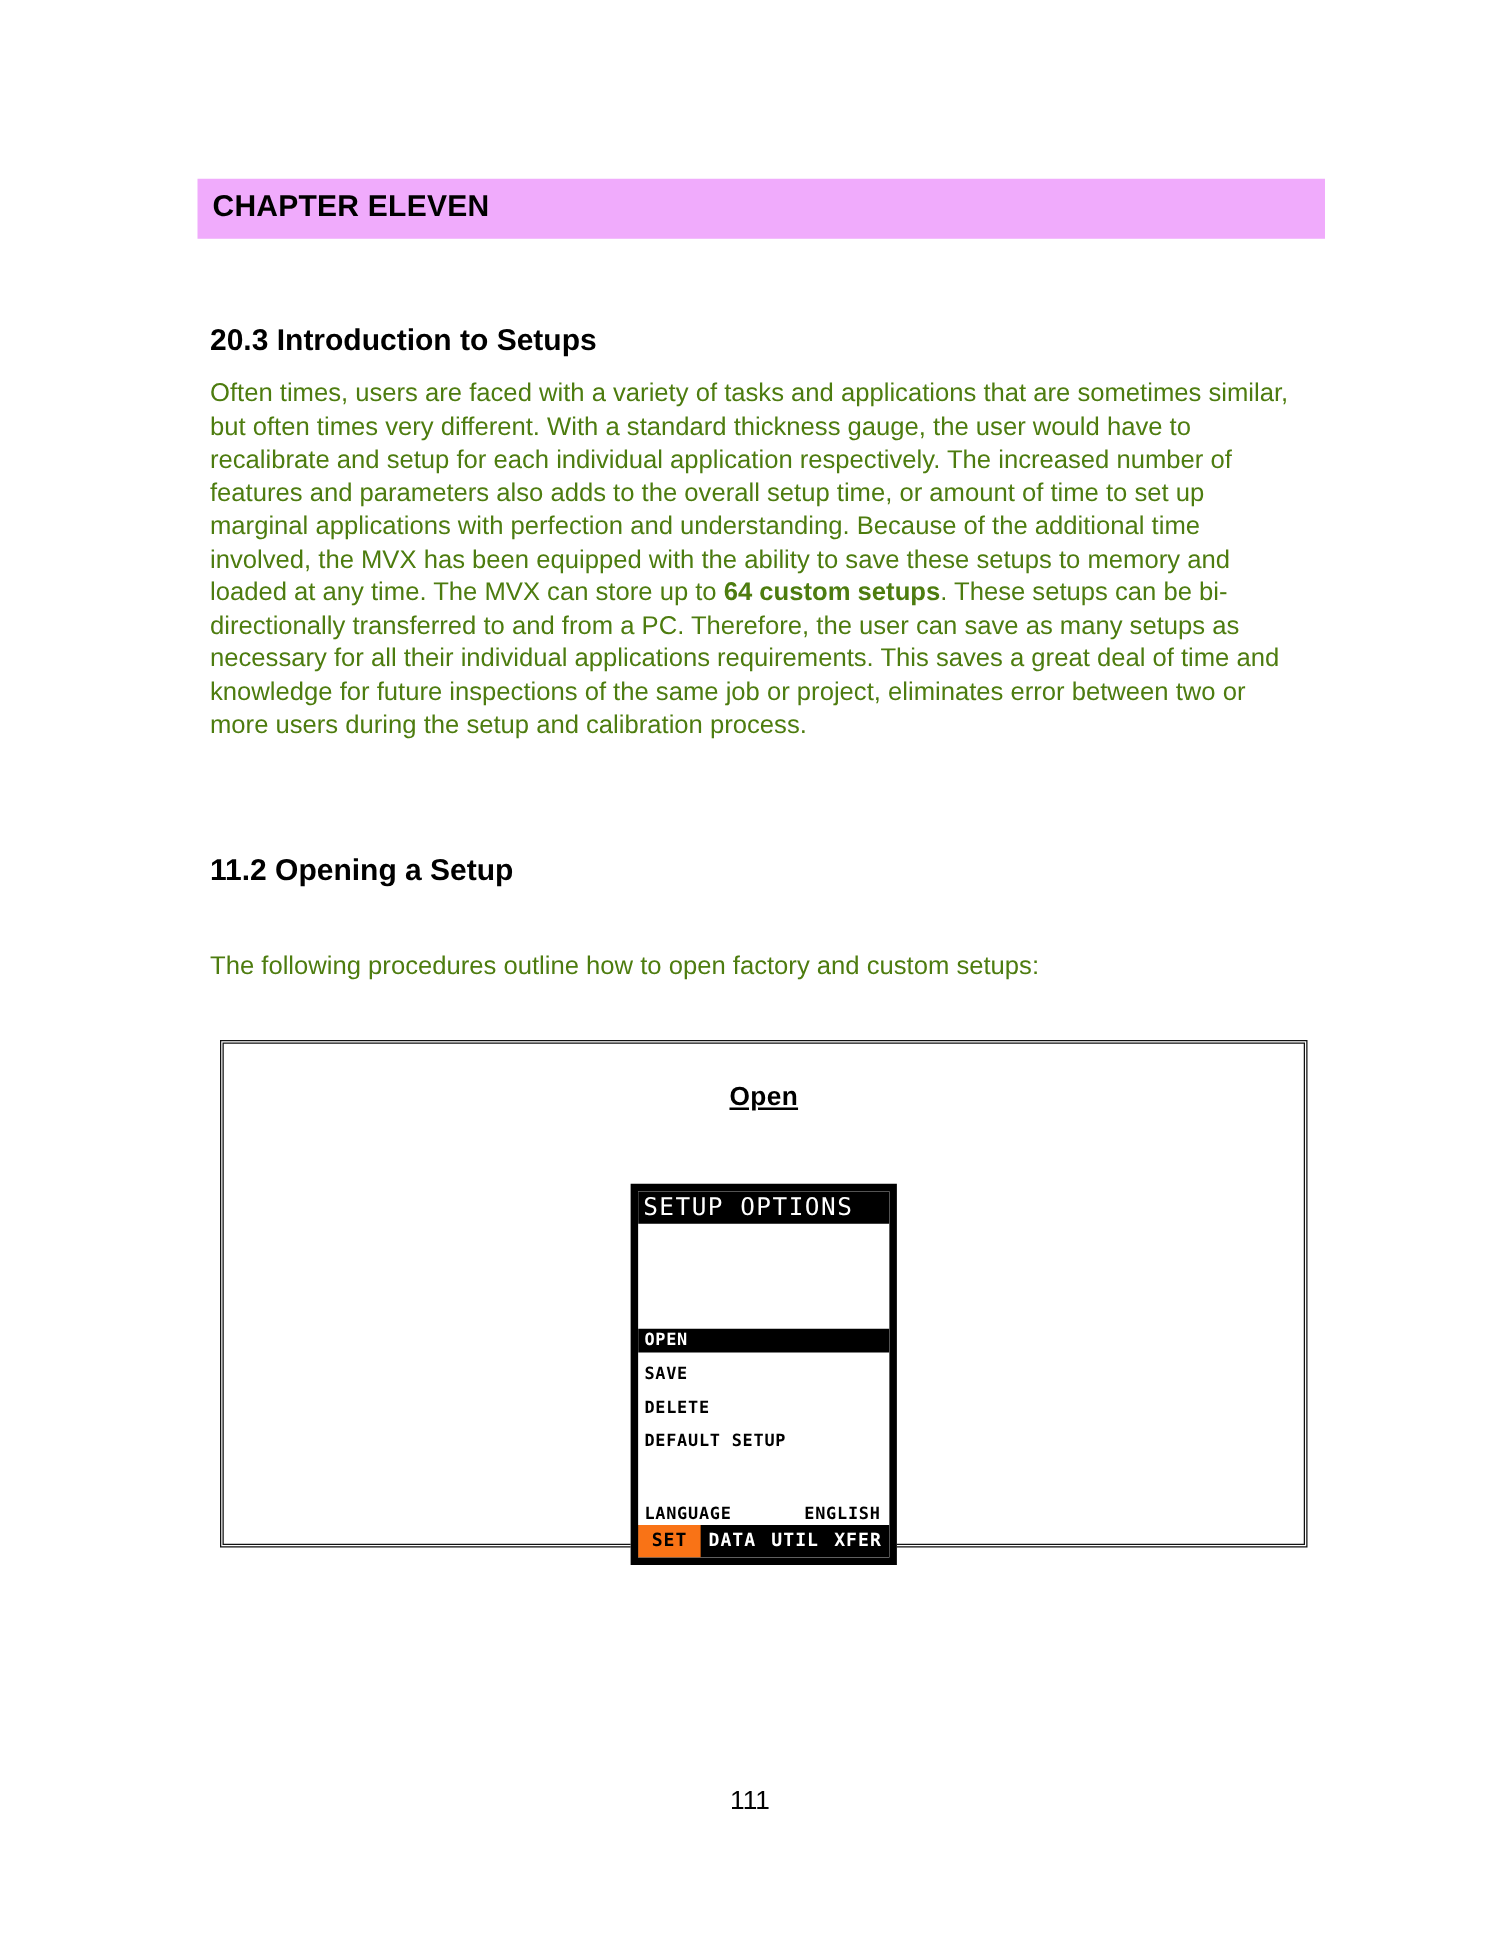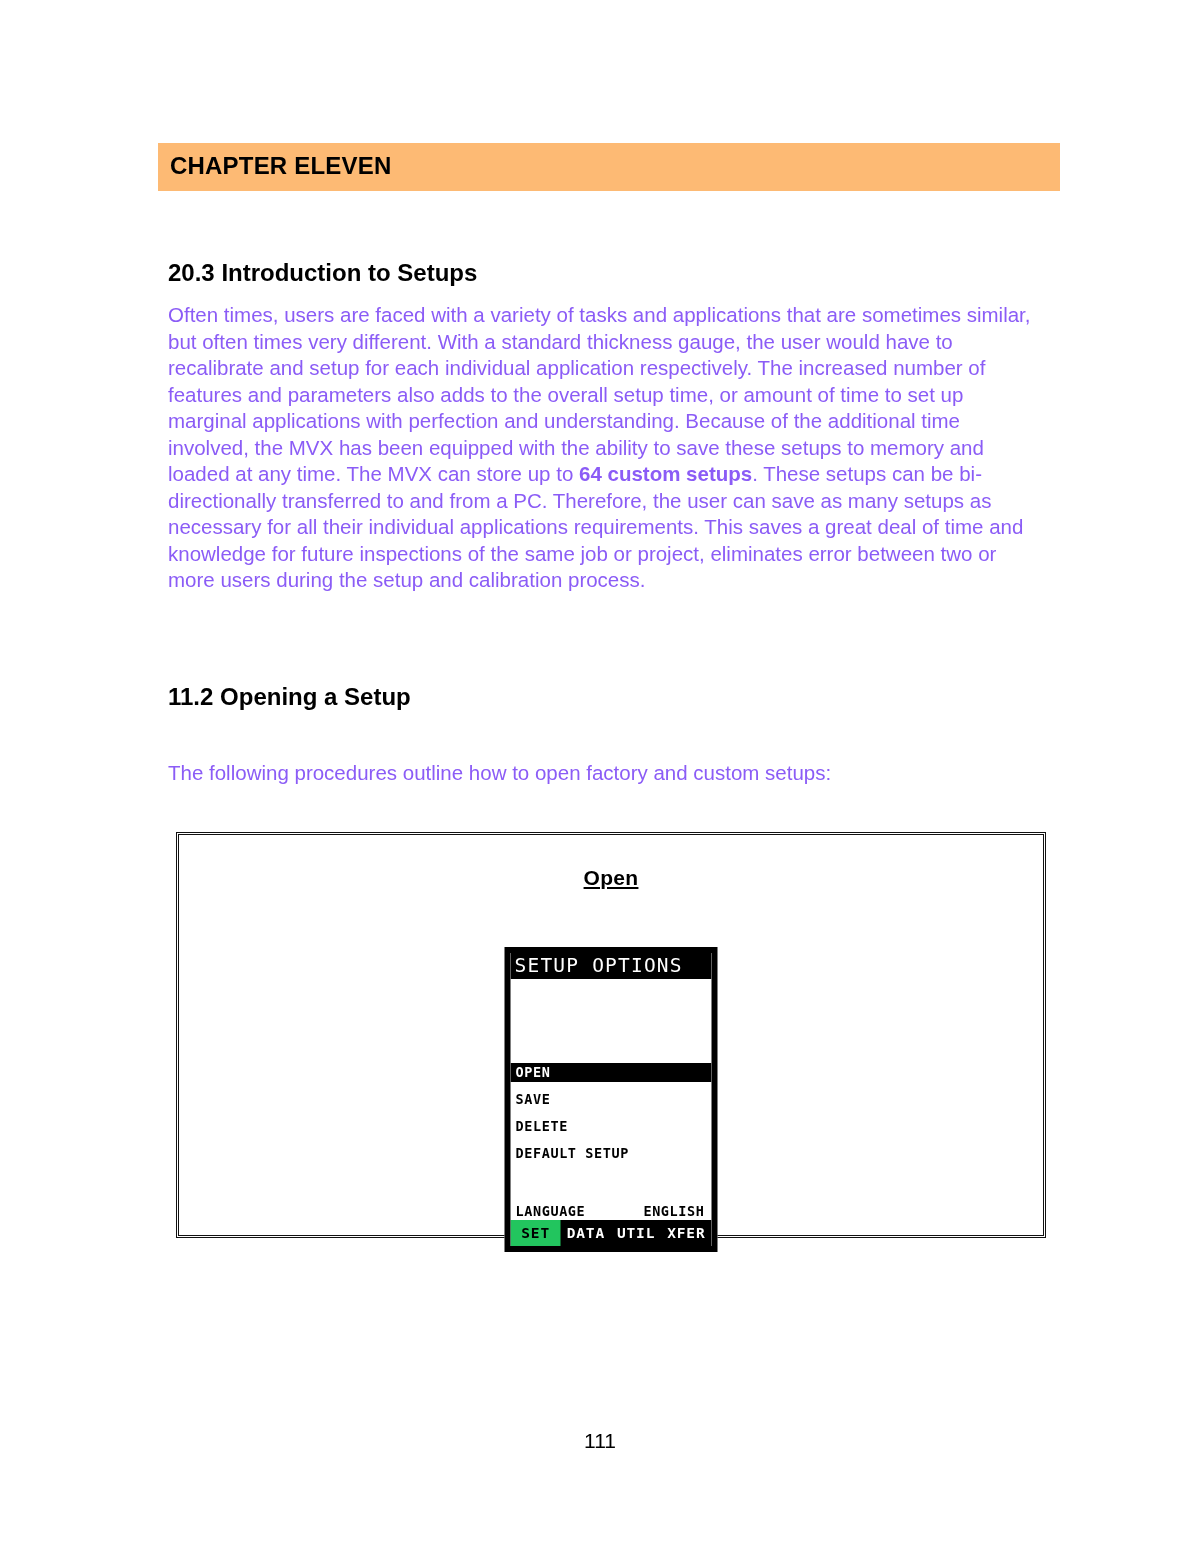--- a/index.html
+++ b/index.html
@@ -23,21 +23,21 @@
     width: 1200px;
     height: 1552px;
   }
 
   
   .chapter-band {
     position: absolute;
     left: 158px;
     top: 143px;
     width: 902px;
-    background: #fdba74;
+    background: #f0abfc;
     padding: 8px 0 10px 12px;
     box-sizing: border-box;
   }
   .chapter-line {
     font-size: 24px;
     font-weight: bold;
     line-height: 30px;
     letter-spacing: 0.2px;
     white-space: nowrap;
   }
@@ -55,21 +55,21 @@
   #sec-11-2 { top: 682px; }
 
   
   .body-text {
     position: absolute;
     left: 168px;
     width: 874px;
     font-size: 20.5px;
     line-height: 26.5px;
     text-align: left;
-    color: #8b5cf6;
+    color: #4d7c0f;
   }
   #para-intro { top: 302px; }
   #para-procedures { top: 760px; }
 
   .body-text b { font-weight: bold; }
 
   
   .figure-box {
     position: absolute;
     left: 176px;
@@ -181,21 +181,21 @@
     font-weight: bold;
   }
   .lcd-tab {
     flex: 1 1 0;
     display: flex;
     align-items: center;
     justify-content: center;
     white-space: nowrap;
   }
   .lcd-tab.active {
-    background: #22c55e;
+    background: #f97316;
     color: #000000;
   }
 
   
   .page-number {
     position: absolute;
     left: 0;
     top: 1428px;
     width: 1200px;
     text-align: center;

